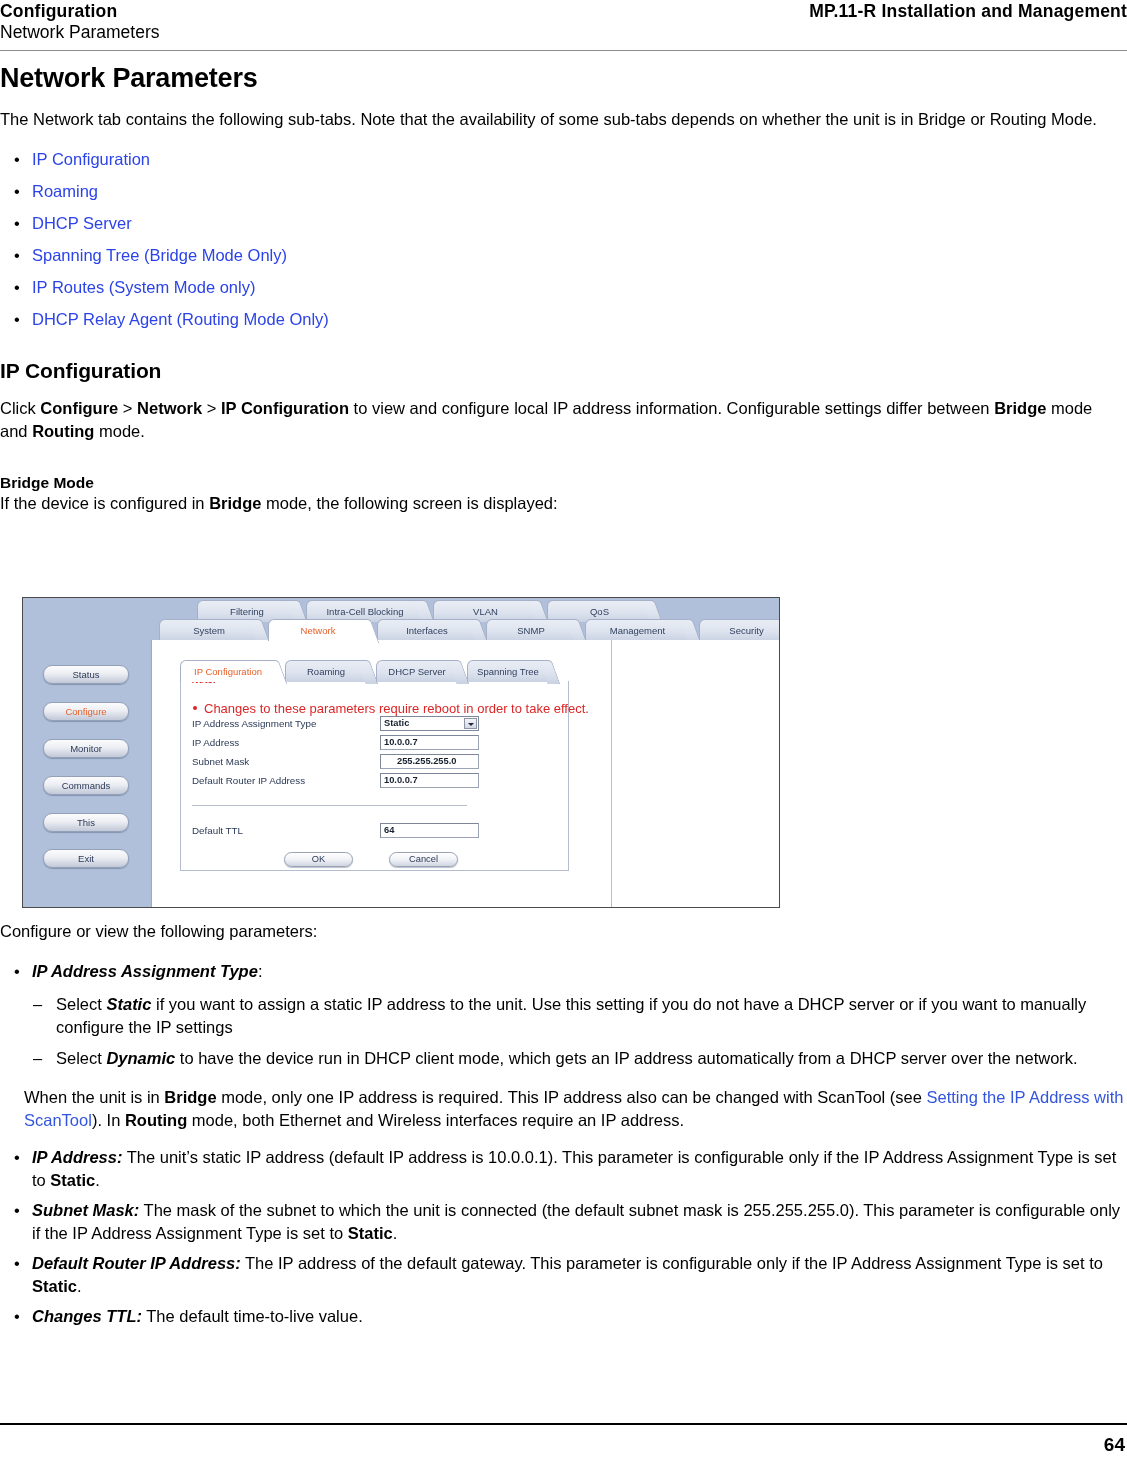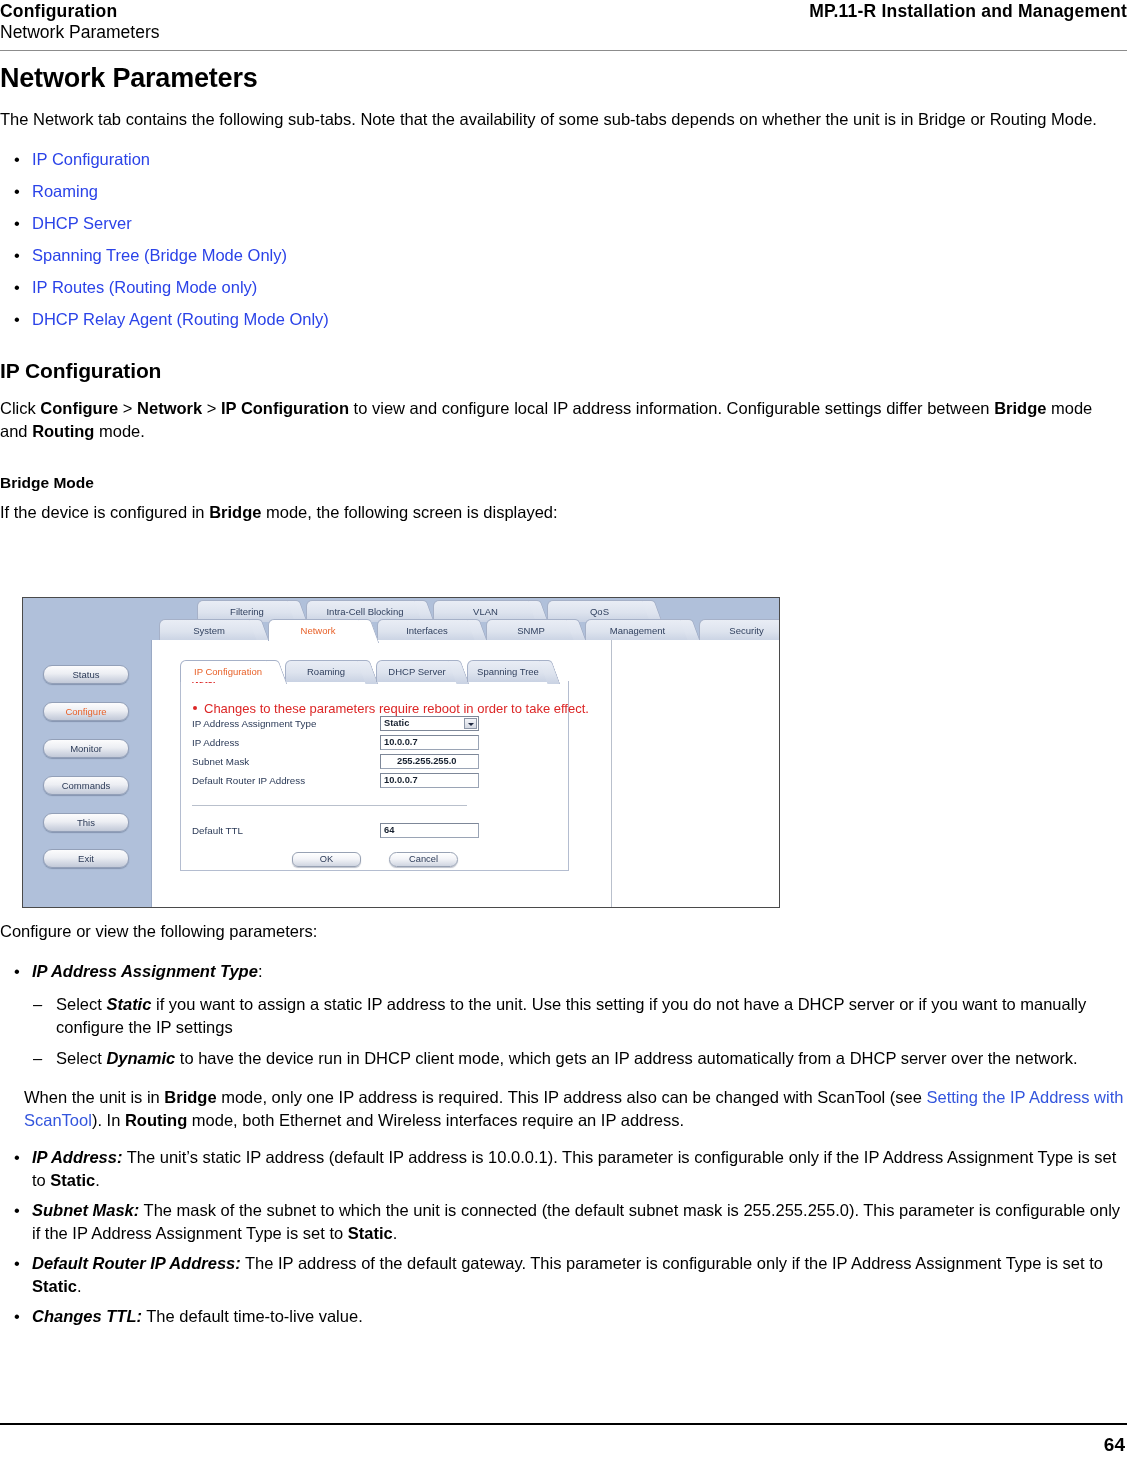--- a/index.html
+++ b/index.html
@@ -385,31 +385,31 @@
 
   <h1 class="h1">Network Parameters</h1>
 
   <p class="para indent w-indent" style="margin-top:14px;">The Network tab contains the following sub-tabs. Note that the availability of some sub-tabs depends on whether the unit is in Bridge or Routing Mode.</p>
 
   <ul class="blist tight" style="margin-top:17px;">
     <li><span class="bullet">•</span><span class="link">IP Configuration</span></li>
     <li><span class="bullet">•</span><span class="link">Roaming</span></li>
     <li><span class="bullet">•</span><span class="link">DHCP Server</span></li>
     <li><span class="bullet">•</span><span class="link">Spanning Tree (Bridge Mode Only)</span></li>
-    <li><span class="bullet">•</span><span class="link">IP Routes (Routing Mode only)</span></li>
+    <li><span class="bullet">•</span><span class="link">IP Routes (System Mode only)</span></li>
     <li><span class="bullet">•</span><span class="link">DHCP Relay Agent (Routing Mode Only)</span></li>
   </ul>
 
   <h2 class="h2" style="margin-top:28px;">IP Configuration</h2>
 
   <p class="para indent w-indent" style="margin-top:14px;"><span>Click </span><b>Configure</b><span> &gt; </span><b>Network</b><span> &gt; </span><b>IP Configuration</b><span> to view and configure local IP address information. Configurable settings differ between </span><b>Bridge</b><span> mode and </span><b>Routing</b><span> mode.</span></p>
 
   <h3 class="h3" style="margin-top:31px;">Bridge Mode</h3>
 
-  <p class="para indent w-indent" style="margin-top:9px;"><span>If the device is configured in </span><b>Bridge</b><span> mode, the following screen is displayed:</span></p>
+  <p class="para indent w-indent" style="margin-top:0;"><span>If the device is configured in </span><b>Bridge</b><span> mode, the following screen is displayed:</span></p>
 
 </div>
 
 <div class="shot">
 
   <div class="shot-sidebar">
     <div class="navbtn" style="top: 67px;">Status</div>
     <div class="navbtn sel" style="top: 104px;">Configure</div>
     <div class="navbtn" style="top: 141px;">Monitor</div>
     <div class="navbtn" style="top: 178px;">Commands</div>
@@ -461,21 +461,21 @@
       <div class="f-input" style="left: 228px; top: 114px; width: 99px; padding-left: 16px;">255.255.255.0</div>
 
       <div class="f-label" style="left: 40px;  top: 135px;">Default Router IP Address</div>
       <div class="f-input" style="left: 228px; top: 133px; width: 99px;">10.0.0.7</div>
 
       <div class="hr-sep" style="left: 40px; top: 165px; width: 275px;"></div>
 
       <div class="f-label" style="left: 40px;  top: 185px;">Default TTL</div>
       <div class="f-input" style="left: 228px; top: 183px; width: 99px;">64</div>
 
-      <div class="okbtn" style="left: 140px; top: 212px; border-radius: 6px;">OK</div>
+      <div class="okbtn" style="left: 132px; top: 212px;">OK</div>
       <div class="okbtn" style="left: 237px; top: 212px;">Cancel</div>
 
       <div class="vert-div" style="left: 459px; top: 0px; height: 269px;"></div>
     </div>
   </div>
 </div>
 
 <div style="position:absolute; left:0; top:920px; width:1127px;">
 
   <p class="para indent w-indent">Configure or view the following parameters:</p>

